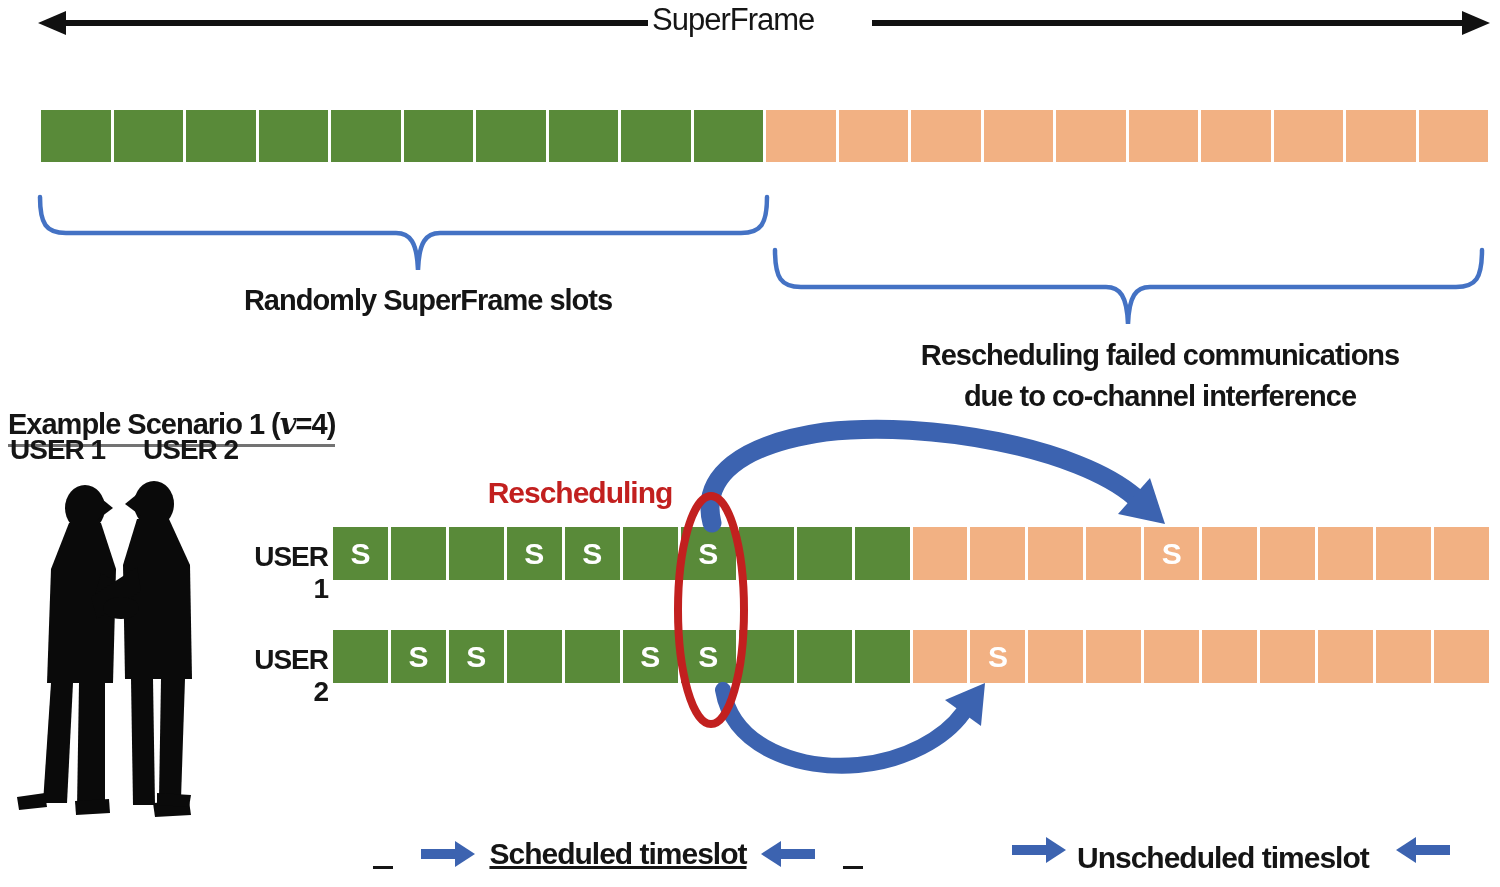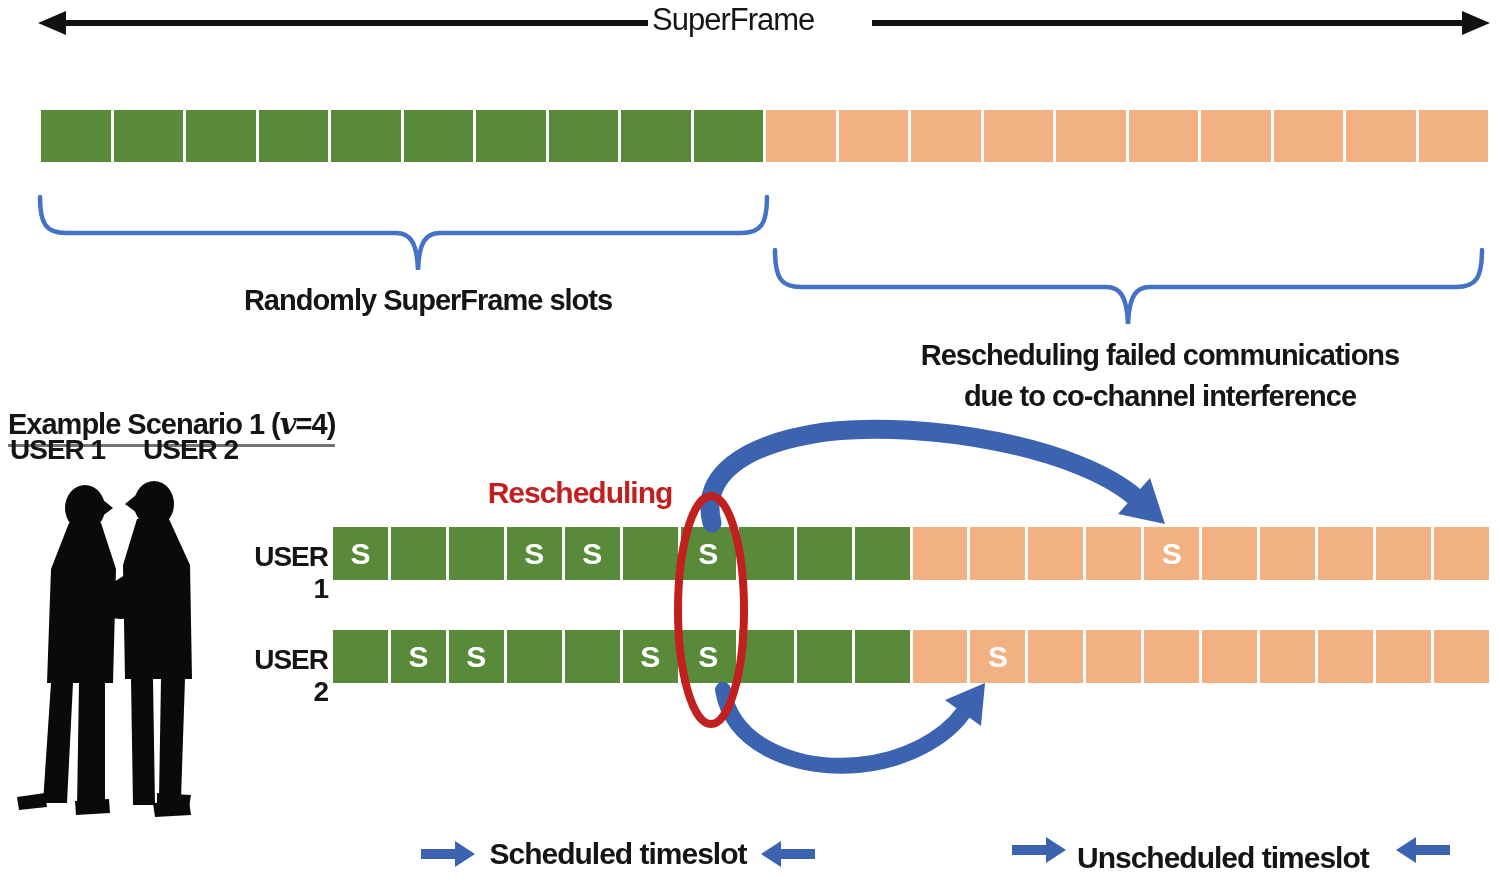--- a/index.html
+++ b/index.html
@@ -49,21 +49,21 @@
 
   
   #interference-label{left:470px;top:476px;width:220px;text-align:center;
       font-size:30px;font-weight:700;color:var(--red);letter-spacing:-1px;}
 
   
   #decor{left:0;top:0;pointer-events:none;}
 
   
   .legend{display:flex;align-items:center;}
-  #legend-scheduled{left:352px;top:826px;gap:7px;}
+  #legend-scheduled{left:352px;top:826px;gap:7px;text-decoration:underline;}
   #legend-unscheduled{left:939px;top:822px;gap:11px;}
   .legend-box{width:62px;height:56px;display:flex;align-items:center;justify-content:center;
       color:#fff;font-weight:700;font-size:30px;}
   .legend-text{font-size:30px;font-weight:600;letter-spacing:-1px;white-space:nowrap;}
   #legend-scheduled .legend-text{width:272px;text-align:center;}
   #legend-unscheduled .legend-text{width:308px;text-align:left;margin-top:16px;}
 </style>
 </head>
 <body>
 

